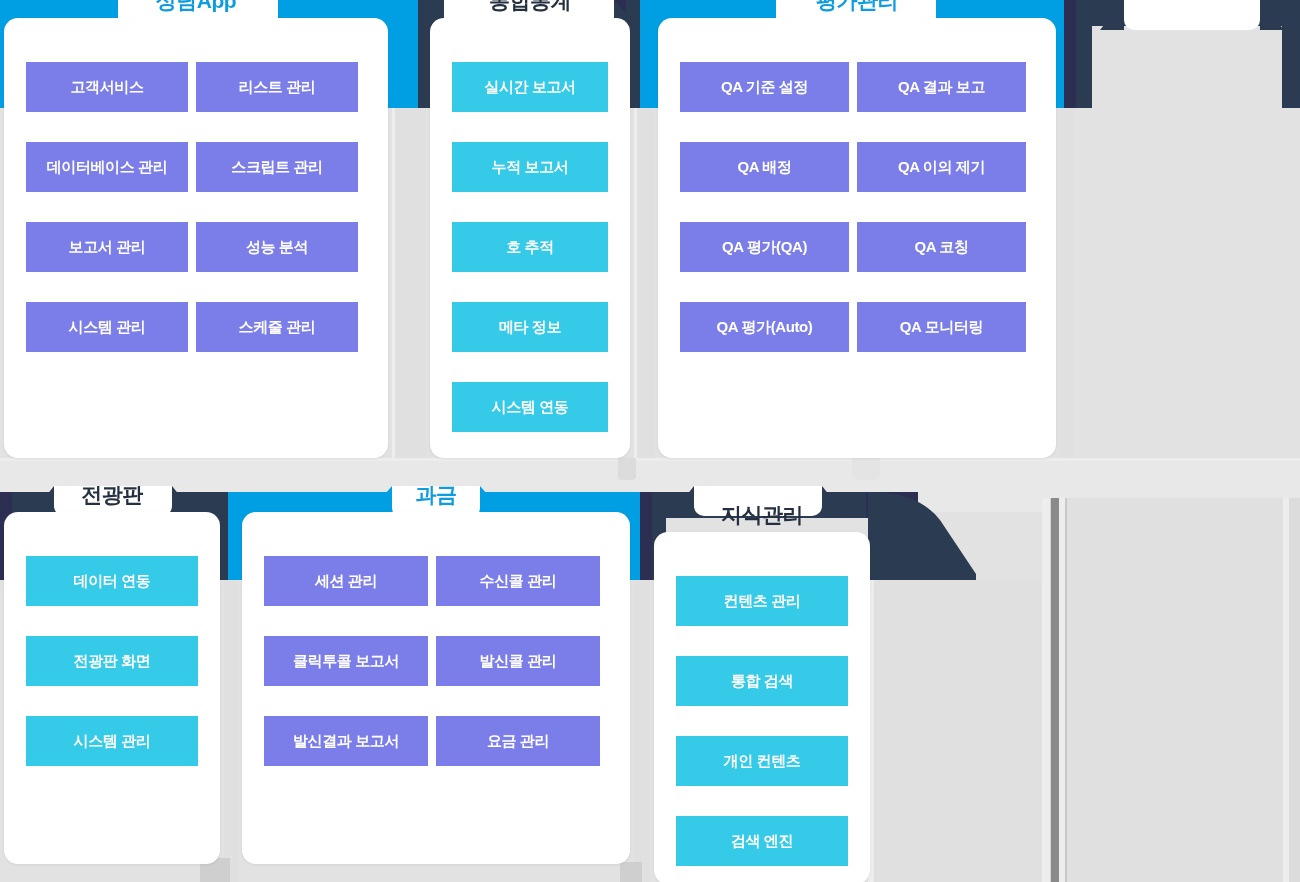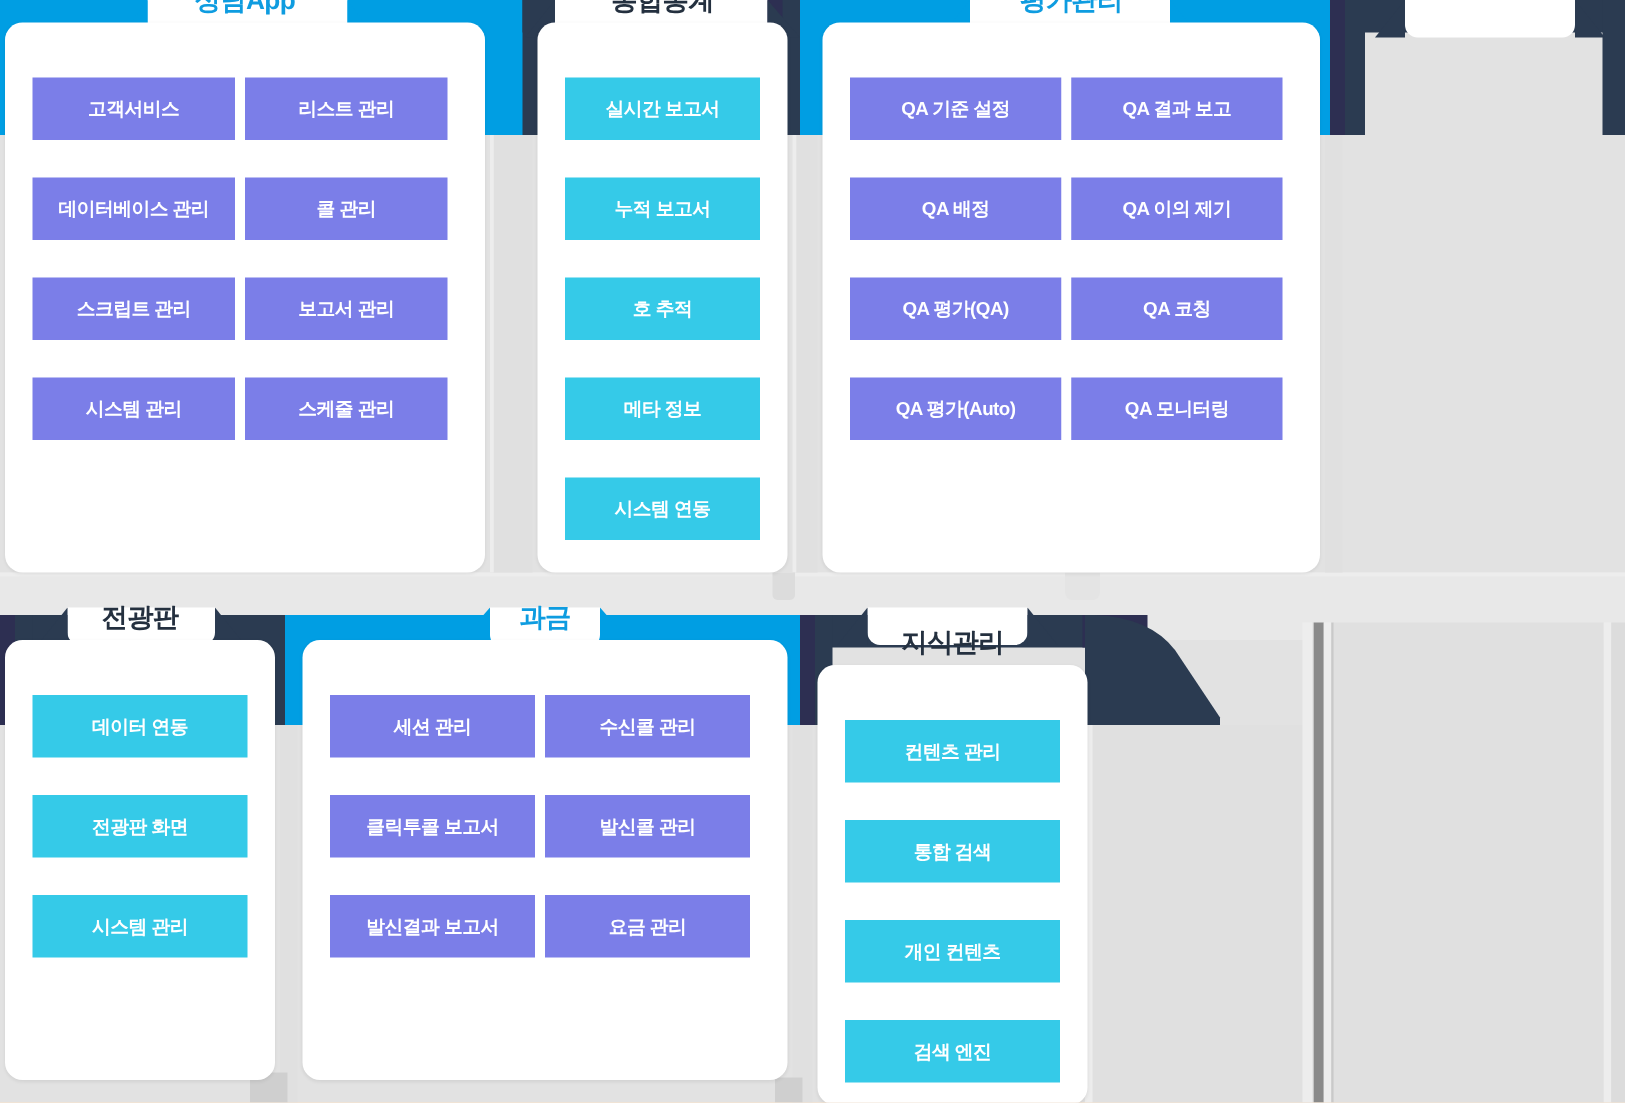--- a/index.html
+++ b/index.html
@@ -208,23 +208,23 @@
     <path d="M694,0 L694,30 L670,30 L694,0 Z" fill="#2b3b51"></path>
     <path d="M822,0 L822,30 L846,30 L822,0 Z" fill="#2b3b51"></path>
   </svg>
 
   <div class="card" id="card-sangdam">
     <div class="card-title blue">상담App</div>
     <div class="btn-grid cols2">
       <div class="btn purple">고객서비스</div>
       <div class="btn purple">리스트 관리</div>
       <div class="btn purple">데이터베이스 관리</div>
-      <div class="btn purple">콜 관리</div>
       <div class="btn purple">스크립트 관리</div>
       <div class="btn purple">보고서 관리</div>
+      <div class="btn purple">성능 분석</div>
       <div class="btn purple">시스템 관리</div>
       <div class="btn purple">스케줄 관리</div>
     </div>
   </div>
 
   <div class="card" id="card-pyeongga">
     <div class="card-title blue">평가관리</div>
     <div class="btn-grid cols2">
       <div class="btn purple">QA 기준 설정</div>
       <div class="btn purple">QA 결과 보고</div>

